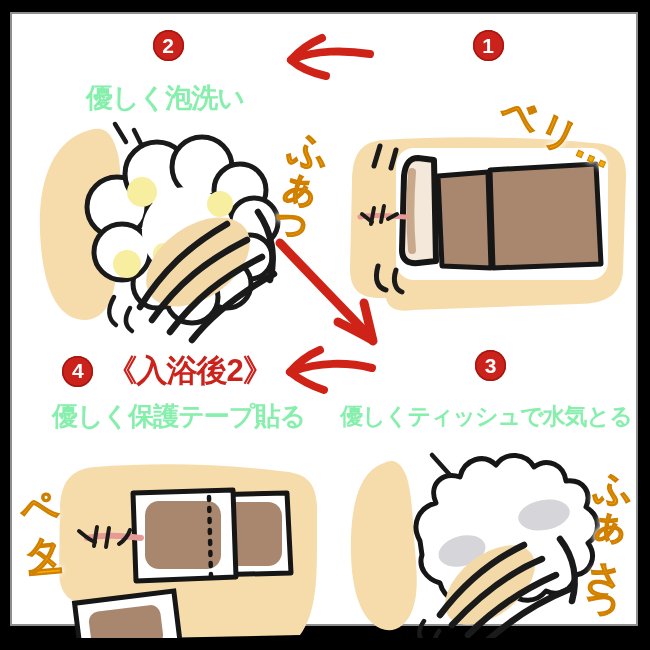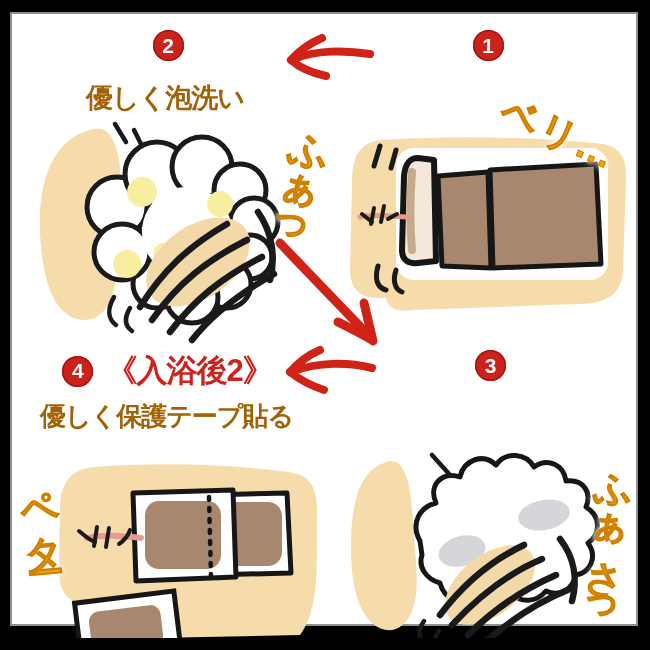--- a/index.html
+++ b/index.html
@@ -17,21 +17,21 @@
     color:#cb221b;font-weight:bold;font-size:31px;white-space:nowrap;
     letter-spacing:-1px;
   }
   .step-num{
     flex:0 0 auto;width:31px;height:31px;border-radius:50%;
     background:#cb221b;color:#fff;font-size:21px;font-weight:bold;
     display:flex;align-items:center;justify-content:center;letter-spacing:0;
     box-shadow:0 0 0 1.5px #a51510 inset;
   }
   .subtitle{
-    color:#a16207;font-weight:bold;text-align:center;white-space:nowrap;
+    color:#86efac;font-weight:bold;text-align:center;white-space:nowrap;
     letter-spacing:-1px;
   }
   .sfx{
     color:#f2ab00;font-weight:bold;line-height:1.02;
     -webkit-text-stroke:1px #d07f00;
     text-shadow:0 0 4px #fff,0 0 6px #fff,0 0 9px #fff;
     white-space:pre;
   }
   .sfx.vert{writing-mode:vertical-rl;text-orientation:upright;}
   svg{display:block;}
@@ -109,21 +109,21 @@
       <path d="M 40 148 C 36 162 40 170 48 172"></path>
         <path d="M 58 152 C 54 164 58 172 64 174"></path>
     </g>
   </svg>
   <div class="abs sfx" style="left:496px;top:122px;width:160px;font-size:38px;transform:rotate(24deg);letter-spacing:2px;">ベリ…</div>
 
   <div class="abs step-header" style="left:25px;top:350px;width:285px;gap:13px;">
     <span class="step-num">4</span>
     <span>《入浴後2》</span>
   </div>
-  <div class="abs subtitle" style="left:19px;top:399px;width:295px;font-size:26px;font-family:Liberation Serif, serif;">優しく保護テープ貼る</div>
+  <div class="abs subtitle" style="left:31px;top:399px;width:295px;font-size:26px;font-family:Liberation Serif, serif;">優しく保護テープ貼る</div>
 
   <svg class="abs" style="left:15px;top:445px;" width="310" height="193" viewBox="0 0 310 193">
     <path d="M 80 22 C 52 24 46 42 45 62 L 44 125 C 44 150 55 160 80 160 L 135 162 L 138 193 L 285 190 C 300 170 302 140 302 100 L 302 60 C 300 35 290 28 265 26 C 200 18 135 18 80 22 Z" fill="#f6dcab"></path>
     <g>
       <path d="M 192 50 L 272 48 L 276 128 L 194 130 Z" fill="#ffffff" stroke="#161616" stroke-width="5" stroke-linejoin="round"></path>
       <rect x="203" y="57" width="64" height="64" rx="14" fill="#a8876e"></rect>
     </g>
     <g>
       <path d="M 118 48 L 218 45 L 221 132 L 121 136 Z" fill="#ffffff" stroke="#161616" stroke-width="5" stroke-linejoin="round"></path>
       <rect x="130" y="56" width="76" height="68" rx="14" fill="#a8876e"></rect>
@@ -139,20 +139,21 @@
         <path d="M 82 82 L 79 101"></path>
       <path d="M 94 83 L 91 102"></path>
         <path d="M 104 99 C 110 95 113 91 115 85"></path>
     </g>
   </svg>
   <div class="abs sfx vert" style="left:24px;top:466px;height:175px;font-size:38px;transform:rotate(-5deg);">ペター</div>
 
   <div class="abs step-header" style="left:348px;top:350px;width:285px;">
     <span class="step-num">3</span>
   </div>
+  <div class="abs subtitle" style="left:330px;top:401px;width:312px;font-size:23px;">優しくティッシュで水気とる</div>
 
   <svg class="abs" style="left:332px;top:443px;" width="310" height="195" viewBox="0 0 310 195">
     <path d="M 52 20 C 28 28 20 60 19 95 C 18 135 24 165 40 180 C 55 193 72 188 80 168 C 88 148 84 120 82 95 C 80 60 78 38 72 28 C 66 16 58 17 52 20 Z" fill="#f6dcab"></path>
     <path d="M 88 98 C 78 80 88 64 104 60 C 96 42 110 28 128 34 C 132 16 152 10 164 22 C 174 8 194 10 202 24 C 216 14 232 22 234 38 C 252 36 260 50 254 64 C 270 74 268 92 256 100 C 266 114 258 130 244 132 C 240 148 226 154 214 148 C 204 160 188 160 180 150 L 150 160 C 130 166 112 156 108 140 C 94 136 86 124 90 112 Z" fill="#ffffff" stroke="#161616" stroke-width="5" stroke-linejoin="round"></path>
     <g fill="#d6d6da">
       <ellipse cx="130" cy="108" rx="24" ry="15" transform="rotate(-15 130 108)"></ellipse>
       <ellipse cx="212" cy="72" rx="26" ry="15" transform="rotate(-10 212 72)"></ellipse>
     </g>
     <ellipse cx="158" cy="142" rx="52" ry="30" transform="rotate(-38 158 142)" fill="#f4d9a8"></ellipse>
     <g fill="none" stroke="#1a1a1a" stroke-width="6.5" stroke-linecap="round">

